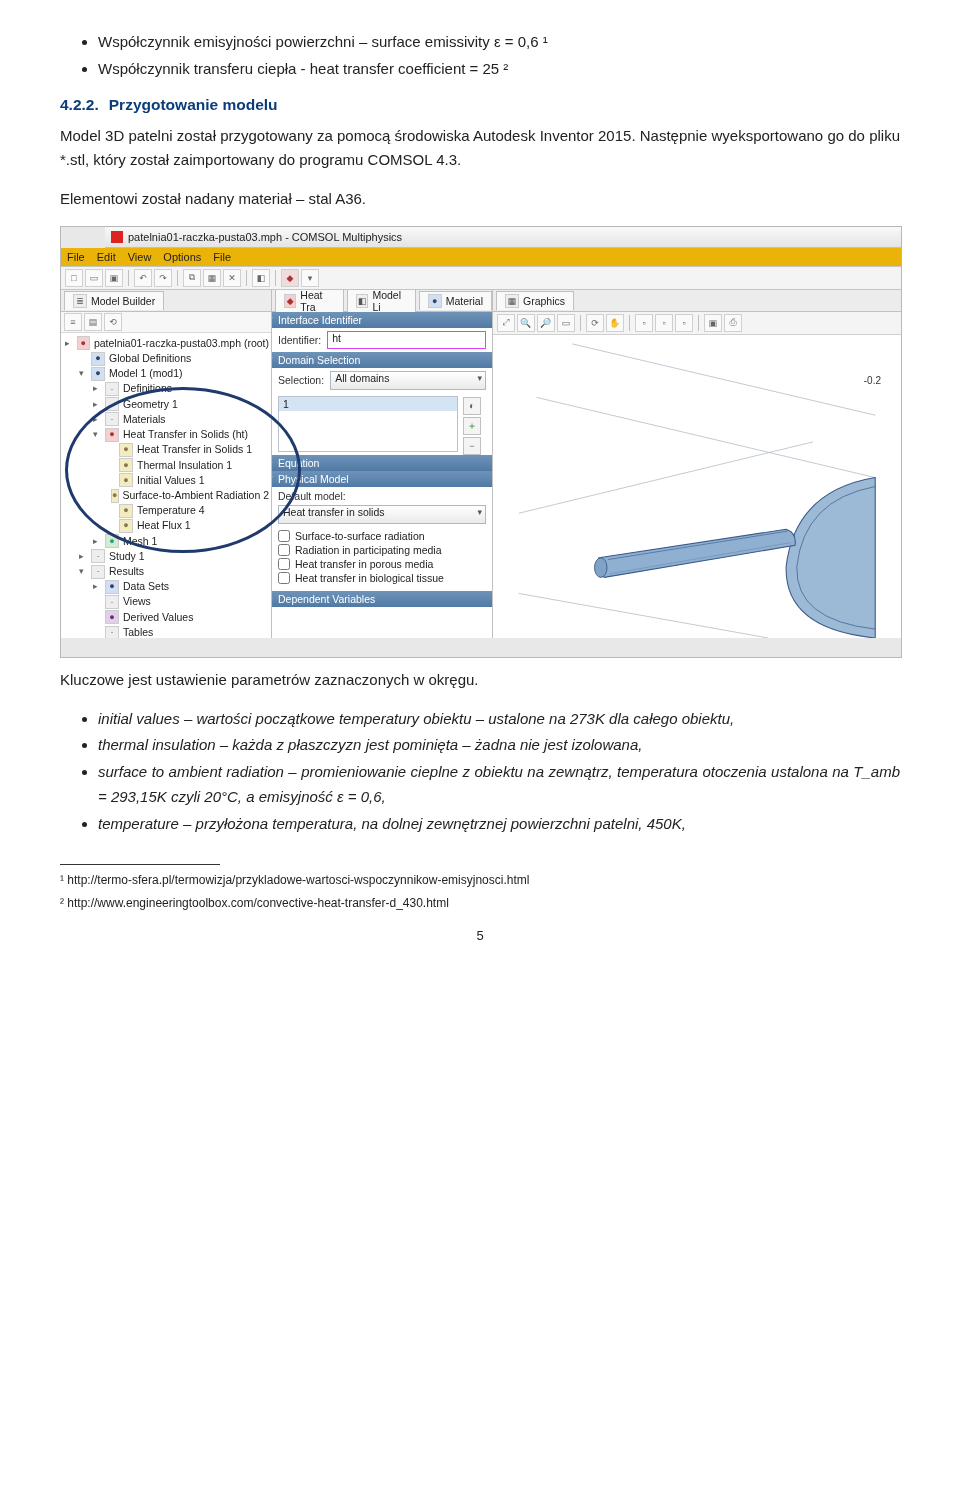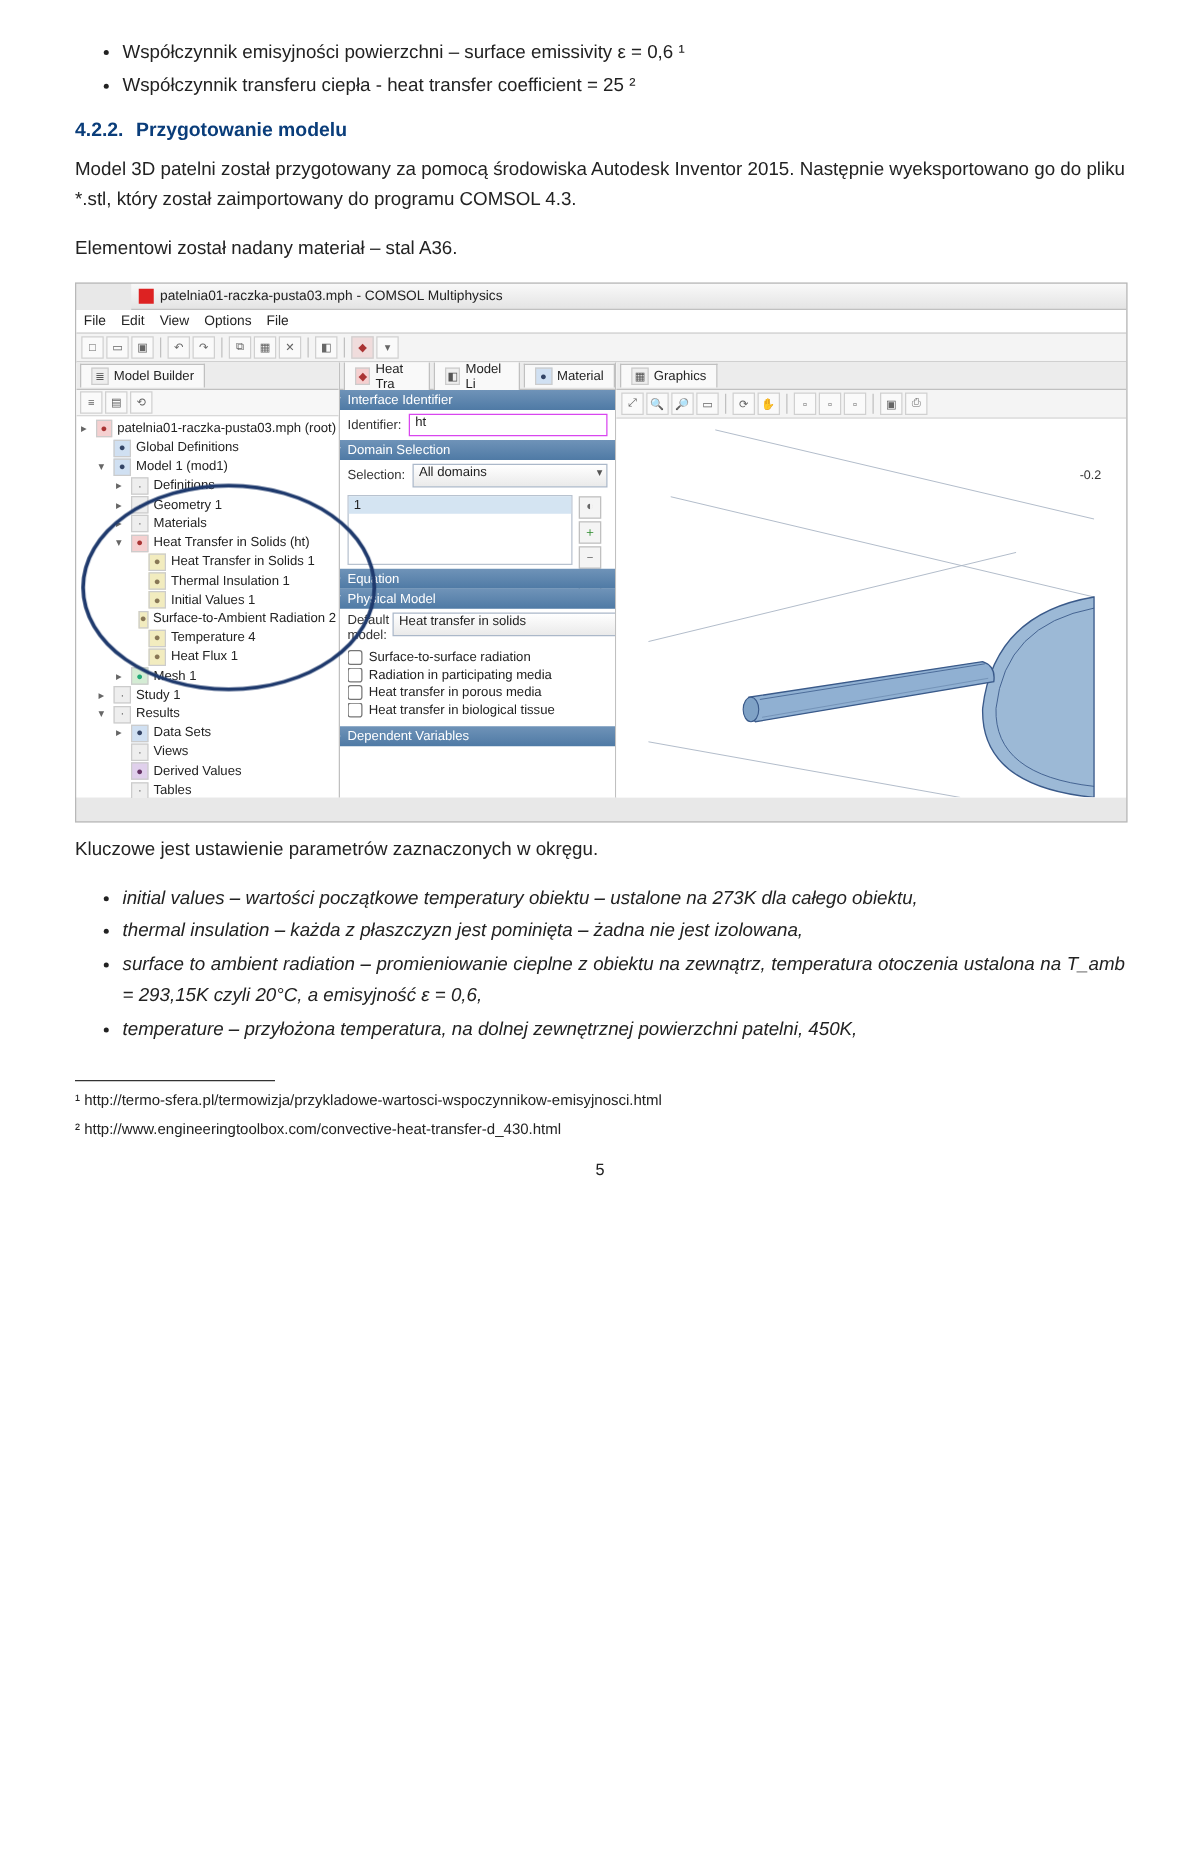--- a/index.html
+++ b/index.html
@@ -86,21 +86,21 @@
     align-items: center;
     padding-left: 6px;
     font-size: 11px;
     margin-left: 44px;
   }
   .title-bar .app-icon {
     width: 12px; height: 12px;
     background: #d22; margin-right: 5px;
   }
   .menu-bar {
-    background: #ffffff;
+    background: #eab308;
     border-bottom: 1px solid #c4c4c4;
     height: 18px;
     display: flex;
     align-items: center;
     padding-left: 6px;
     gap: 12px;
     font-size: 11px;
   }
   .toolbar {
     background: #f4f4f4;
@@ -487,21 +487,21 @@
                 <div class="side-btn">◐</div>
                 <div class="side-btn green">＋</div>
                 <div class="side-btn">－</div>
                 <div class="side-btn blue">▦</div>
               </div>
             </div>
           </div>
 
           <div class="section-hdr"><span class="arrow">▸</span><span>Equation</span></div>
           <div class="section-hdr"><span class="arrow">▾</span><span>Physical Model</span></div>
-          <div class="form-row" style="flex-direction:row; align-items:flex-start; gap:3px;">
+          <div class="form-row" style="flex-direction:column; align-items:flex-start; gap:3px;">
             <label>Default model:</label>
             <div class="sel" style="width:calc(100% - 20px); flex:none;">Heat transfer in solids</div>
           </div>
           <div class="checks" id="checks-container">
               <div class="chk">
                 <input type="checkbox" style="">
                 <span>Surface-to-surface radiation</span>
               </div>
               <div class="chk">
                 <input type="checkbox" style="">

